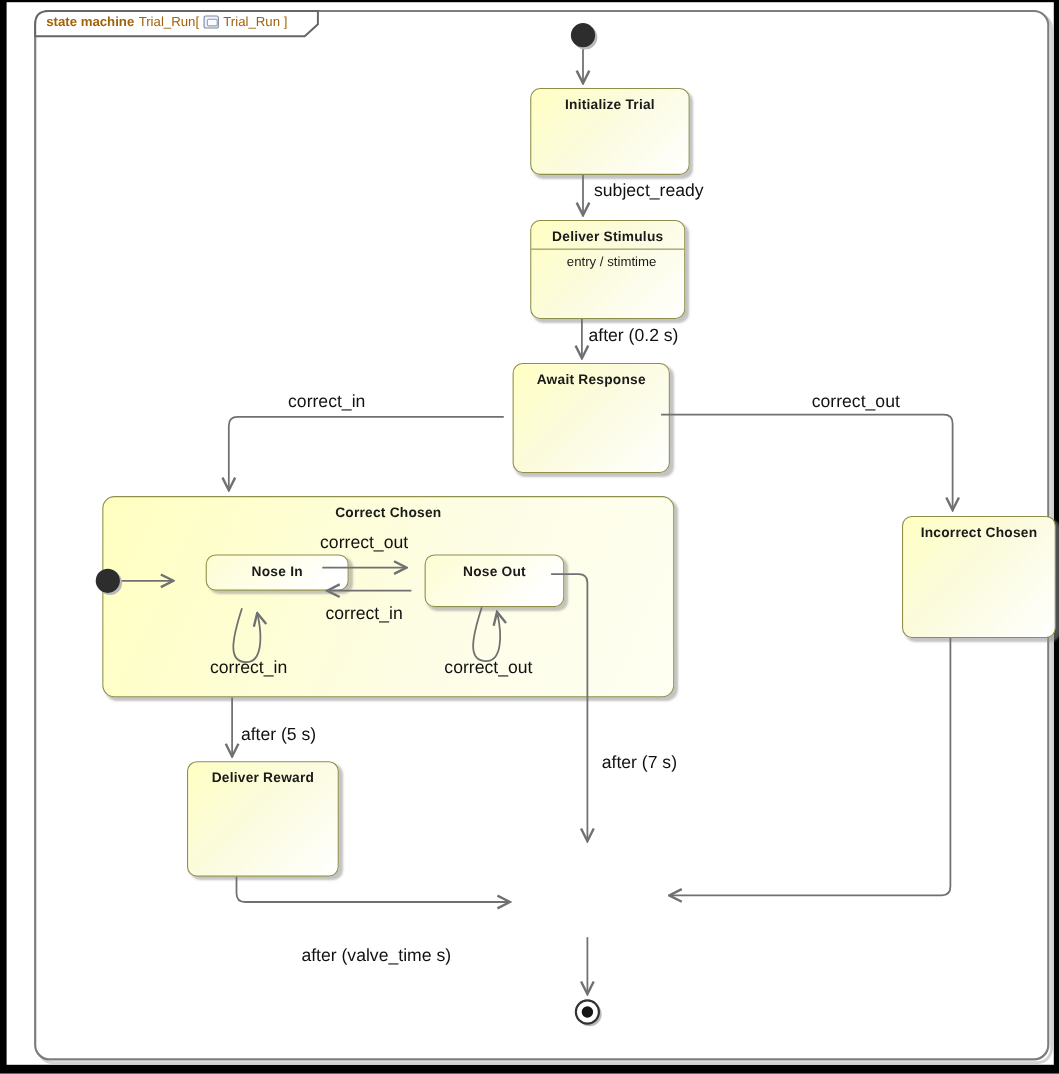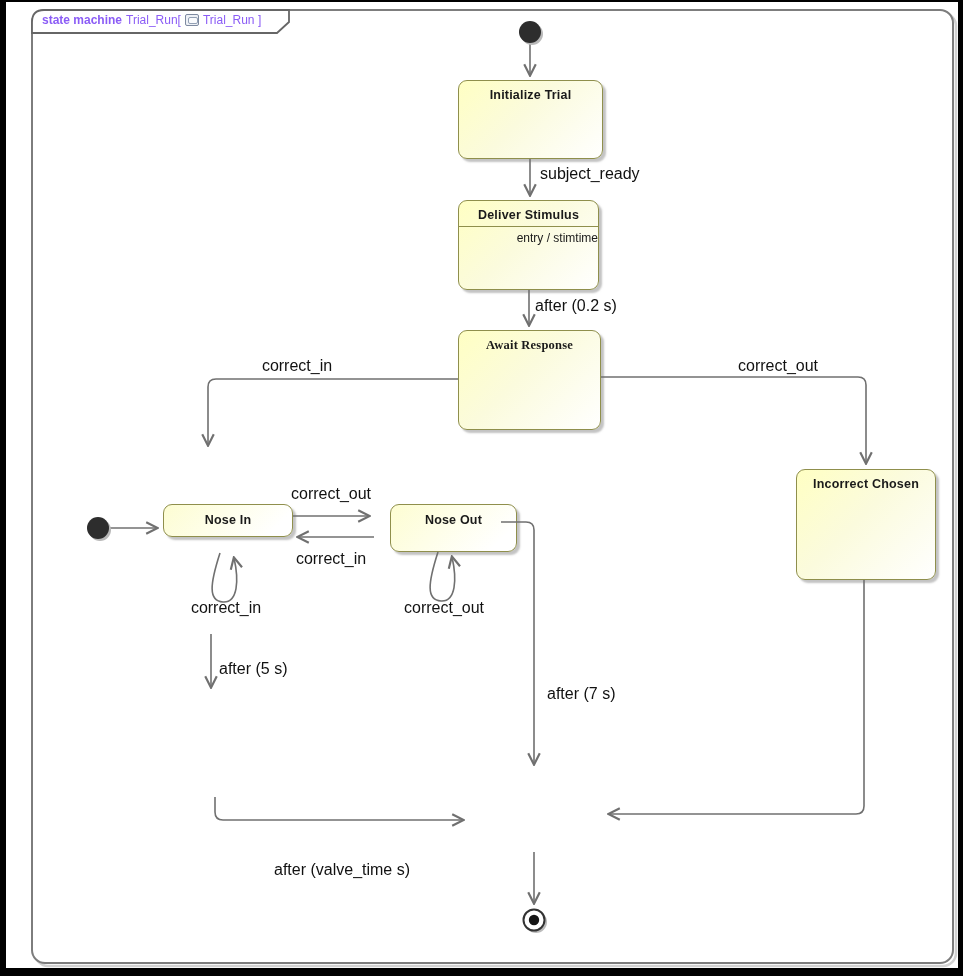--- a/index.html
+++ b/index.html
@@ -13,49 +13,49 @@
     background:#ffffff;
   }
   svg.layer { position:absolute; left:0; top:0; pointer-events:none; }
 
   
   .state {
     position:absolute; box-sizing:border-box;
     border:1.5px solid #8f8f4c; border-radius:9px;
     background:linear-gradient(135deg,#ffffc3 0%,#fbfbdd 45%,#ffffff 100%);
     box-shadow:3px 3px 2px rgba(145,145,145,0.55);
-    color:#1a1a1a; text-align:center;
+    color:#1a1a1a; text-align:center;margin-left:24px;
   }
   .state .name {
     font-weight:bold; font-size:12.5px; padding-top:7px;
     letter-spacing:0.2px;
   }
   .state .name.compart {
     padding-bottom:4px; border-bottom:1px solid #8f8f4c;
   }
   .state .body-text {
-    font-size:12px; text-align:right; padding:4px 0 0 7px;
+    font-size:12px; text-align:center; padding:4px 0 0 7px;
   }
   .composite {
     background:linear-gradient(115deg,#ffffc0 0%,#fdfde6 60%,#fffff2 100%);
     border-radius:11px;
   }
   .simple-sub {
     background:linear-gradient(135deg,#fdfdd2 0%,#ffffff 85%);
   }
 
   
   .tlabel {
     position:absolute; font-size:16px; color:#111; white-space:nowrap;
   }
   .tlabel.centered { transform:translateX(-50%); }
 
   
   #tab-text {
-    position:absolute; left:36px; top:11px; font-size:12px; color:#8b5cf6;
+    position:absolute; left:36px; top:11px; font-size:12px; color:#a16207;
     white-space:nowrap; display:flex; align-items:center; gap:4px;
   }
   #tab-text .kind { font-weight:bold; }
   .mini-icon {
     display:inline-block; width:14px; height:12px; box-sizing:border-box;
     border:1px solid #7e8aa0; background:#eef1f6; border-radius:2px;
     position:relative;
   }
   .mini-icon span {
     position:absolute; left:2px; top:2px; width:8px; height:5px;
@@ -85,37 +85,43 @@
 
   <div class="state" style="left:452px; top:78px; width:145px; height:79px;">
     <div class="name">Initialize Trial</div>
   </div>
 
   <div class="state" style="left:452px; top:198px; width:141px; height:90px;">
     <div class="name compart">Deliver Stimulus</div>
     <div class="body-text">entry / stimtime</div>
   </div>
 
-  <div class="state" style="left:452px; top:328px; width:143px; height:100px;font-family:Liberation Serif, serif;">
+  <div class="state" style="left:436px; top:328px; width:143px; height:100px;">
     <div class="name">Await Response</div>
   </div>
 
+  <div class="state composite" style="left:63px; top:449px; width:520px; height:183px;">
+    <div class="name">Correct Chosen</div>
+  </div>
 
   <div class="state simple-sub" style="left:157px; top:502px; width:130px; height:33px;">
     <div class="name" style="padding-top:8px;">Nose In</div>
   </div>
 
-  <div class="state simple-sub" style="left:384px; top:502px; width:127px; height:48px;">
+  <div class="state simple-sub" style="left:356px; top:502px; width:127px; height:48px;">
     <div class="name" style="padding-top:8px;">Nose Out</div>
   </div>
 
   <div class="state" style="left:790px; top:467px; width:140px; height:111px;">
     <div class="name">Incorrect Chosen</div>
   </div>
 
+  <div class="state" style="left:140px; top:690px; width:138px; height:105px;">
+    <div class="name">Deliver Reward</div>
+  </div>
 
 
   <svg class="layer" width="963" height="976" viewBox="0 0 963 976">
     <defs>
       <marker id="arrow" viewBox="0 0 10 10" refX="8.5" refY="5" markerWidth="9" markerHeight="9" orient="auto-start-reverse">
         <path d="M1,1 L9,5 L1,9" fill="none" stroke="#707070" stroke-width="1.5"></path>
       </marker>
     </defs>
     <g fill="none" stroke="#707070" stroke-width="1.6">
 

